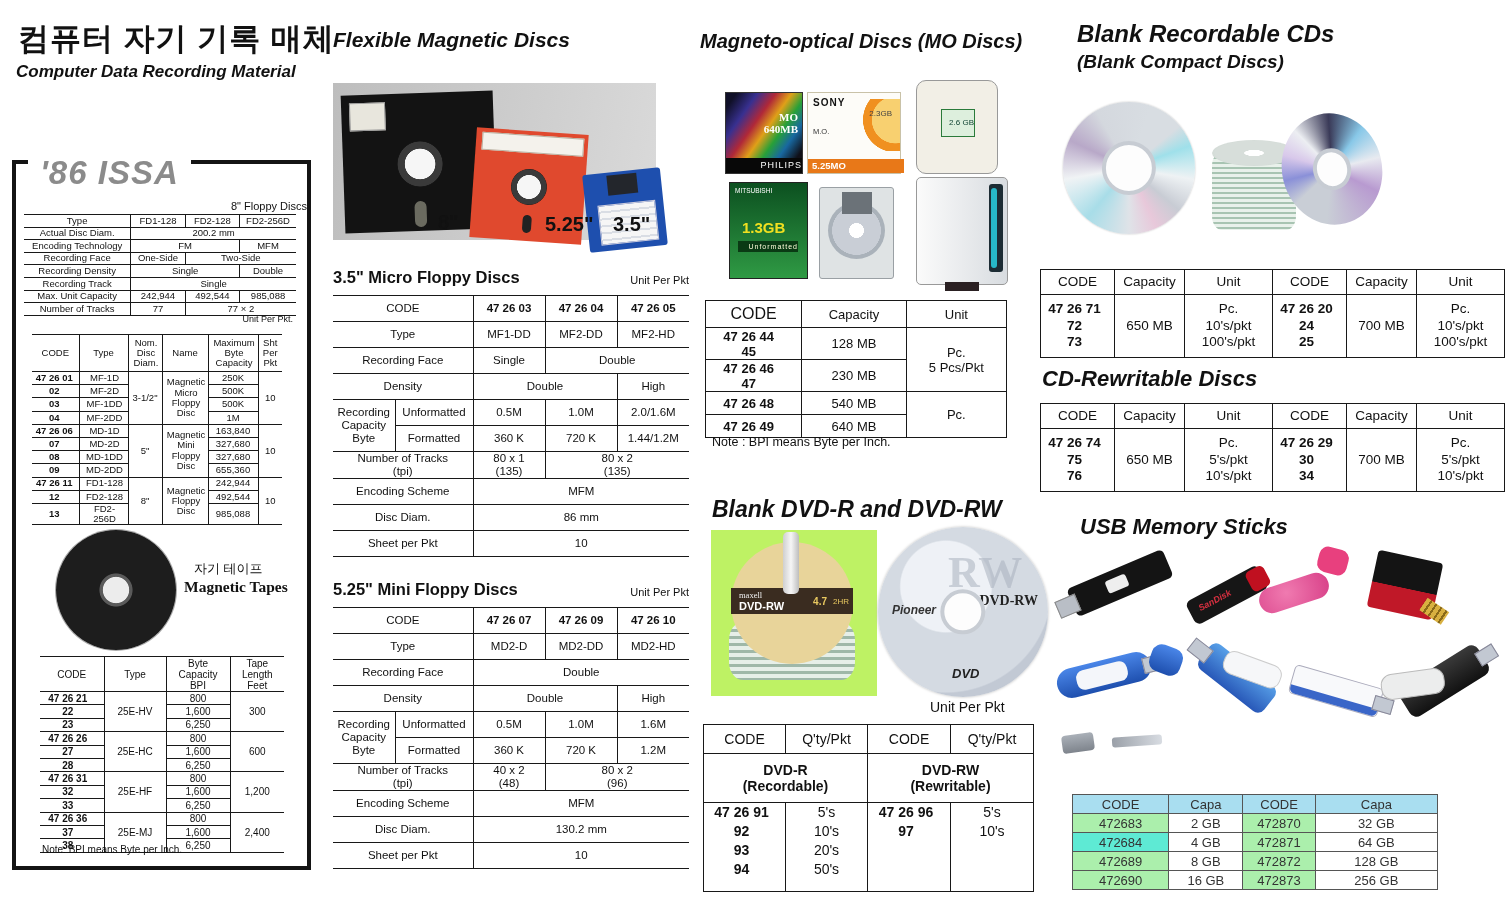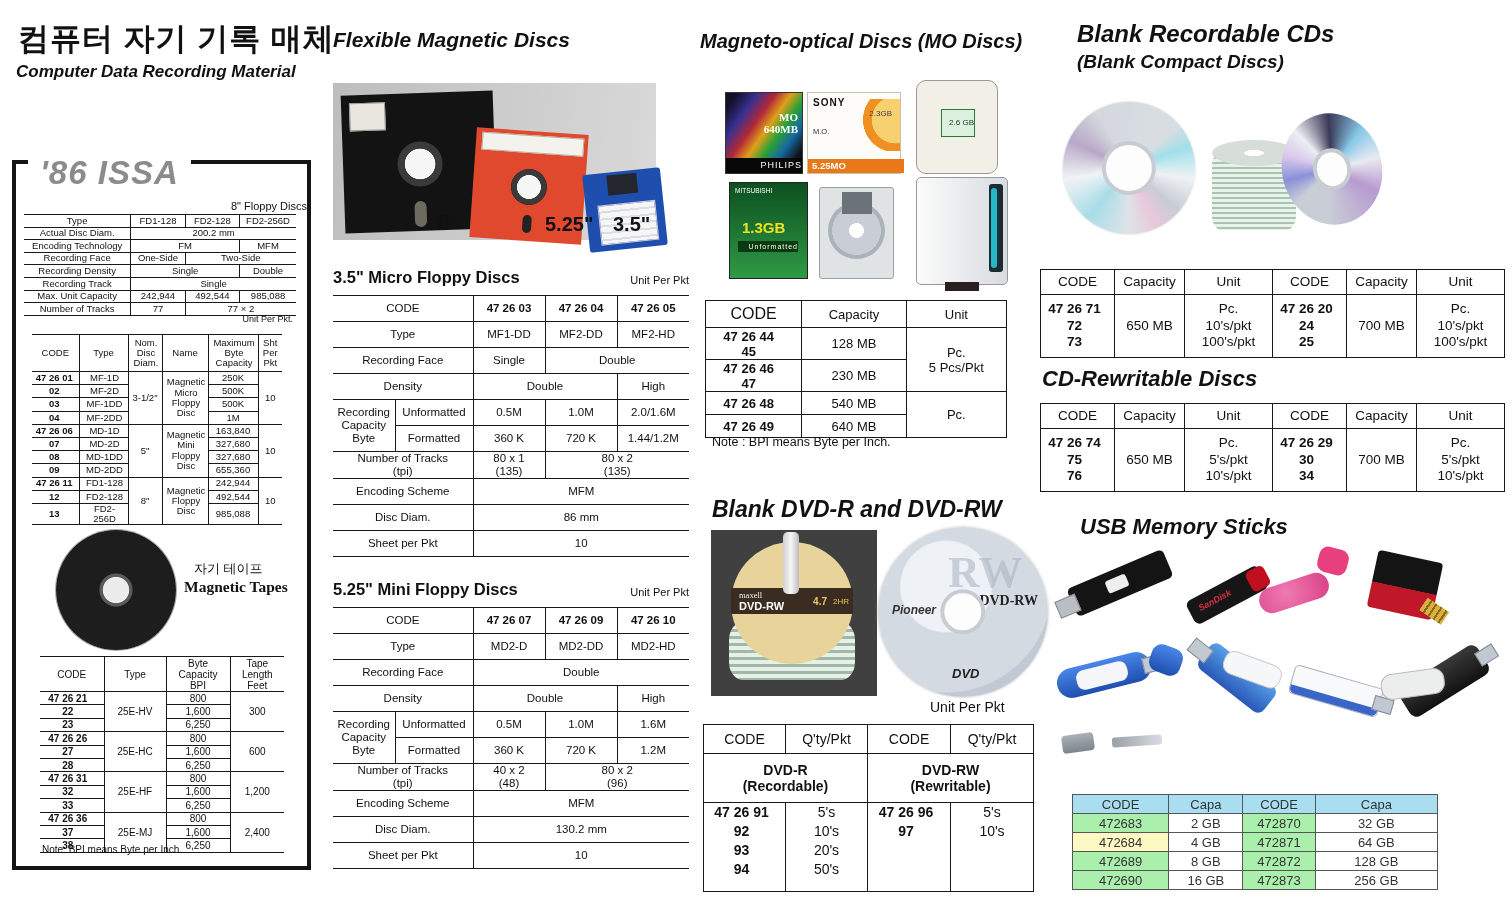--- a/index.html
+++ b/index.html
@@ -545,21 +545,21 @@
     <tr style="height:23px">
           <td class="r b">47 26 49</td>
           <td>640 MB</td>
         </tr>
   </tbody>
     </table>
   <div class="abs" style="left:712px;top:435px;font-size:12.5px">Note :  BPI means Byte per Inch.</div>
 
   <div class="abs it" style="left:712px;top:496px;font-size:23px">Blank DVD-R and DVD-RW</div>
 
-  <div class="abs" style="left:711px;top:530px;width:166px;height:166px;background:#404040">
+  <div class="abs" style="left:711px;top:530px;width:166px;height:166px;background:#bef264">
     <div class="abs" style="left:18px;top:92px;width:126px;height:58px;background:repeating-linear-gradient(180deg,#9fb8a8 0 3px,#e6efe8 3px 7px);border-radius:14px/18px"></div>
     <div class="abs" style="left:20px;top:12px;width:122px;height:122px;border-radius:50%;background:radial-gradient(circle,#fff 0 10%,#e8d49a 11% 100%)">
       <div class="abs" style="left:0;top:46px;width:100%;height:26px;background:#3a2c20">
         <span class="abs" style="left:8px;top:2px;color:#eee;font-size:8.5px;font-family:'Liberation Serif',serif">maxell</span>
         <span class="abs b" style="left:8px;top:12px;color:#fff;font-size:11px">DVD-RW</span>
         <span class="abs b" style="right:26px;top:8px;color:#e8c860;font-size:10px">4.7</span>
         <span class="abs" style="right:4px;top:9px;color:#e8c860;font-size:8px">2HR</span>
       </div>
     </div>
     <div class="abs" style="left:72px;top:2px;width:16px;height:62px;background:linear-gradient(90deg,#cfcfcf,#f6f6f6,#bdbdbd);border-radius:5px"></div>
@@ -751,21 +751,21 @@
           <td>CODE</td>
           <td>Capa</td>
         </tr>
     <tr>
           <td style="background:#abefac">472683</td>
           <td>2 GB</td>
           <td style="background:#abefac">472870</td>
           <td>32 GB</td>
         </tr>
     <tr>
-          <td style="background:#fef9c3">472684</td>
+          <td style="background:#5eead4">472684</td>
           <td>4 GB</td>
           <td style="background:#abefac">472871</td>
           <td>64 GB</td>
         </tr>
     <tr>
           <td style="background:#abefac">472689</td>
           <td>8 GB</td>
           <td style="background:#abefac">472872</td>
           <td>128 GB</td>
         </tr>

